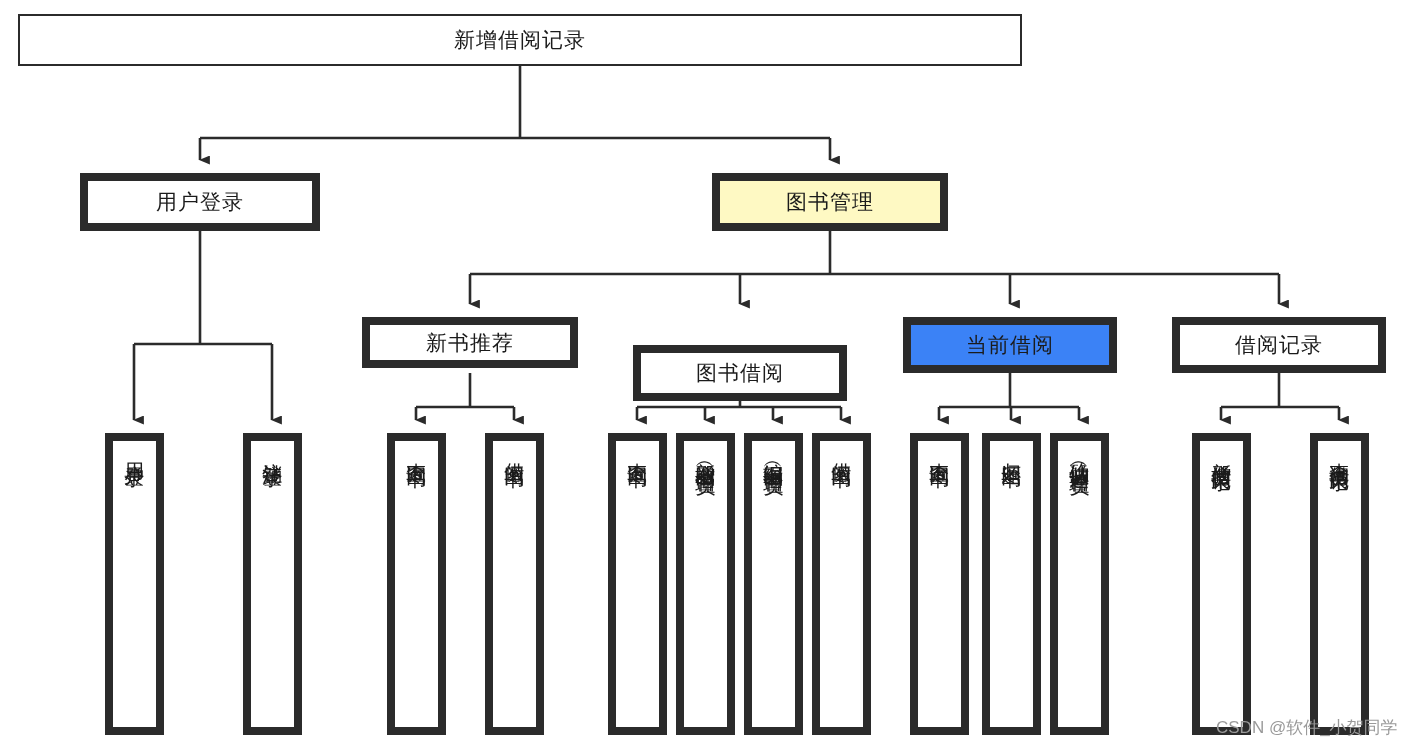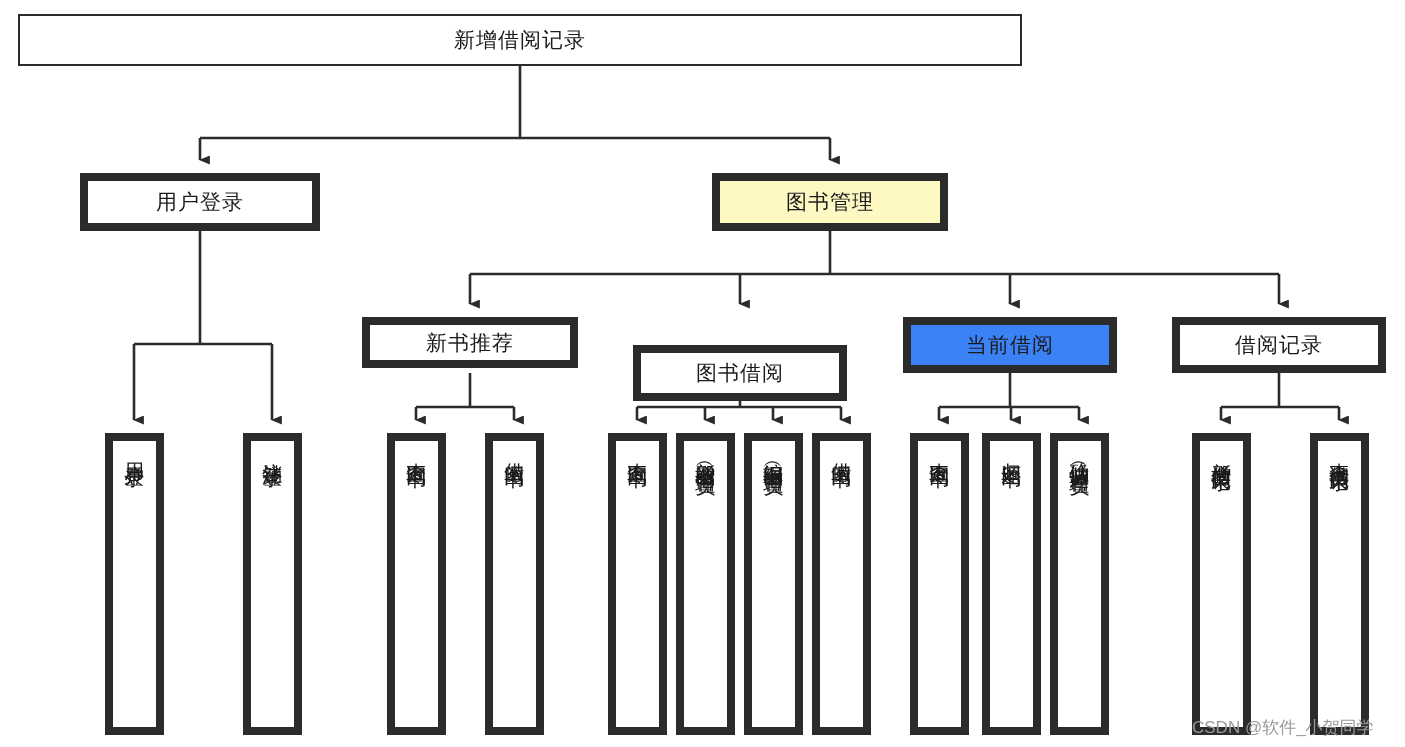--- a/index.html
+++ b/index.html
@@ -58,20 +58,21 @@
     letter-spacing: 2px;
     white-space: nowrap;
     text-align: left;
   }
   .watermark {
     position: absolute;
     font-size: 17px;
     color: #9a9a9a;
     white-space: nowrap;
     user-select: none;
+    padding-left: 24px;
   }
 </style>
 </head>
 <body>
 
 <div id="canvas">
 
   <svg id="wires" viewBox="0 0 1405 747" xmlns="http://www.w3.org/2000/svg">
     <defs>
       <marker id="arrow" viewBox="0 0 10 12" refX="5" refY="11" markerWidth="9" markerHeight="11" orient="auto-start-reverse" markerUnits="userSpaceOnUse">

